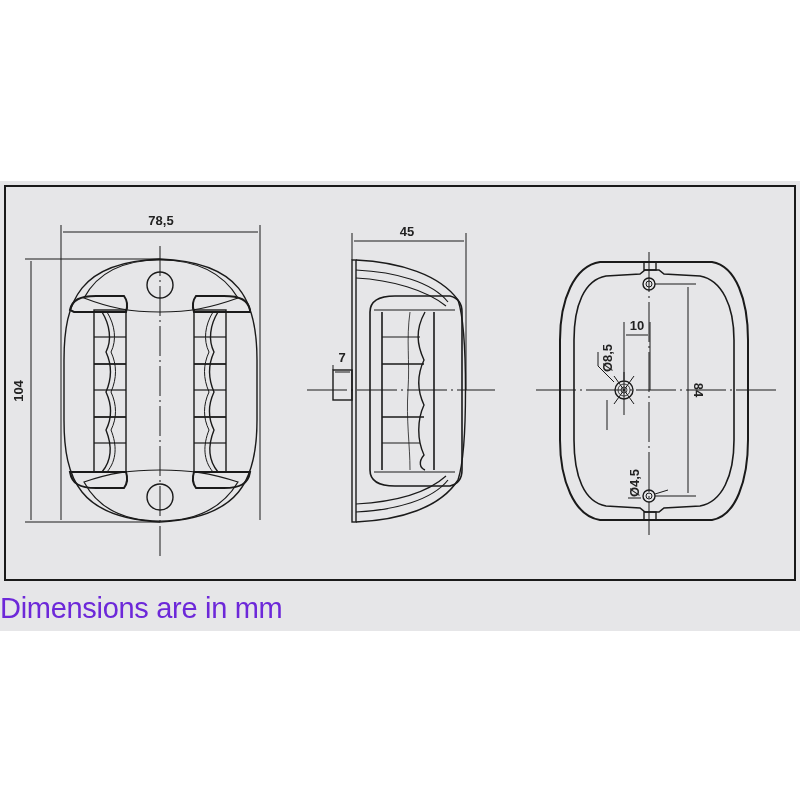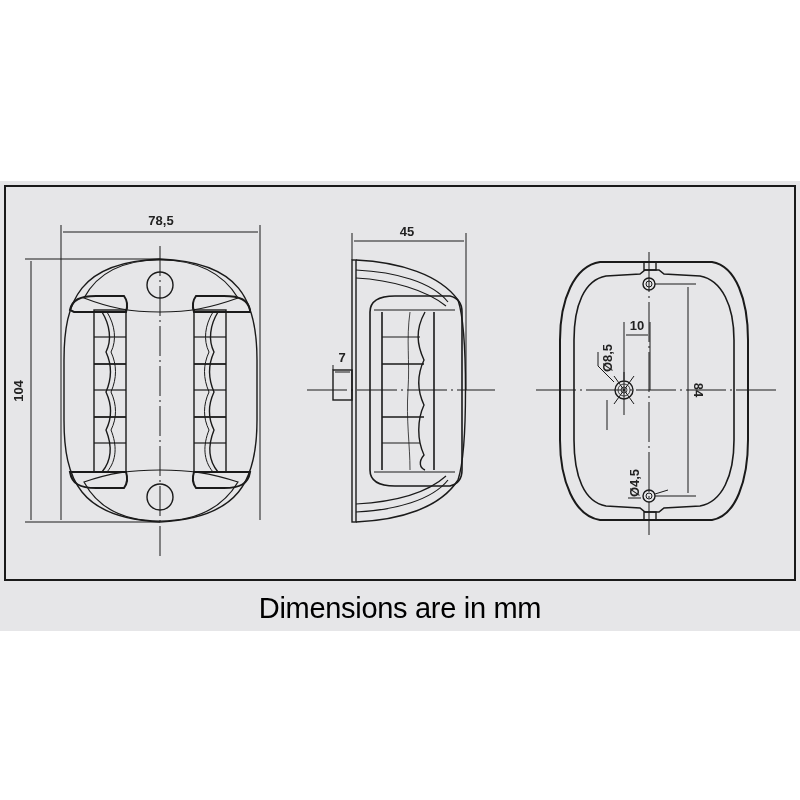--- a/index.html
+++ b/index.html
@@ -1,20 +1,20 @@
 <!DOCTYPE html>
 <html><head>
 <meta charset="utf-8">
 <style>
   html, body { margin: 0; padding: 0; background: #ffffff; }
   body { width: 800px; height: 800px; position: relative; overflow: hidden; font-family: "Liberation Sans", sans-serif; }
   .panel { position: absolute; left: 0; top: 181px; width: 800px; height: 450px; background: #e6e6e8; }
   .frame { position: absolute; left: 4px; top: 185px; width: 788px; height: 392px; border: 2px solid #1a1a1a; background: #e6e6e8; }
   svg.drawing { position: absolute; left: 0; top: 0; }
-  .caption { position: absolute; left: 0; top: 592px; width: 800px; text-align: center; font-size: 29px; color: #000000; letter-spacing: -0.3px; }
+  .caption { position: absolute; left: 0; top: 592px; width: 800px; font-size: 29px; color: #6d28d9; letter-spacing: -0.3px; }
   .dim { font-family: "Liberation Sans", sans-serif; font-weight: bold; font-size: 13px; fill: #222; }
 </style>
 </head>
 <body>
 
 <div class="panel"></div>
 <div class="frame"></div>
 
 <svg class="drawing" width="800" height="800" viewBox="0 0 800 800">
   <g stroke="#1a1a1a" fill="none" stroke-width="1.2">

